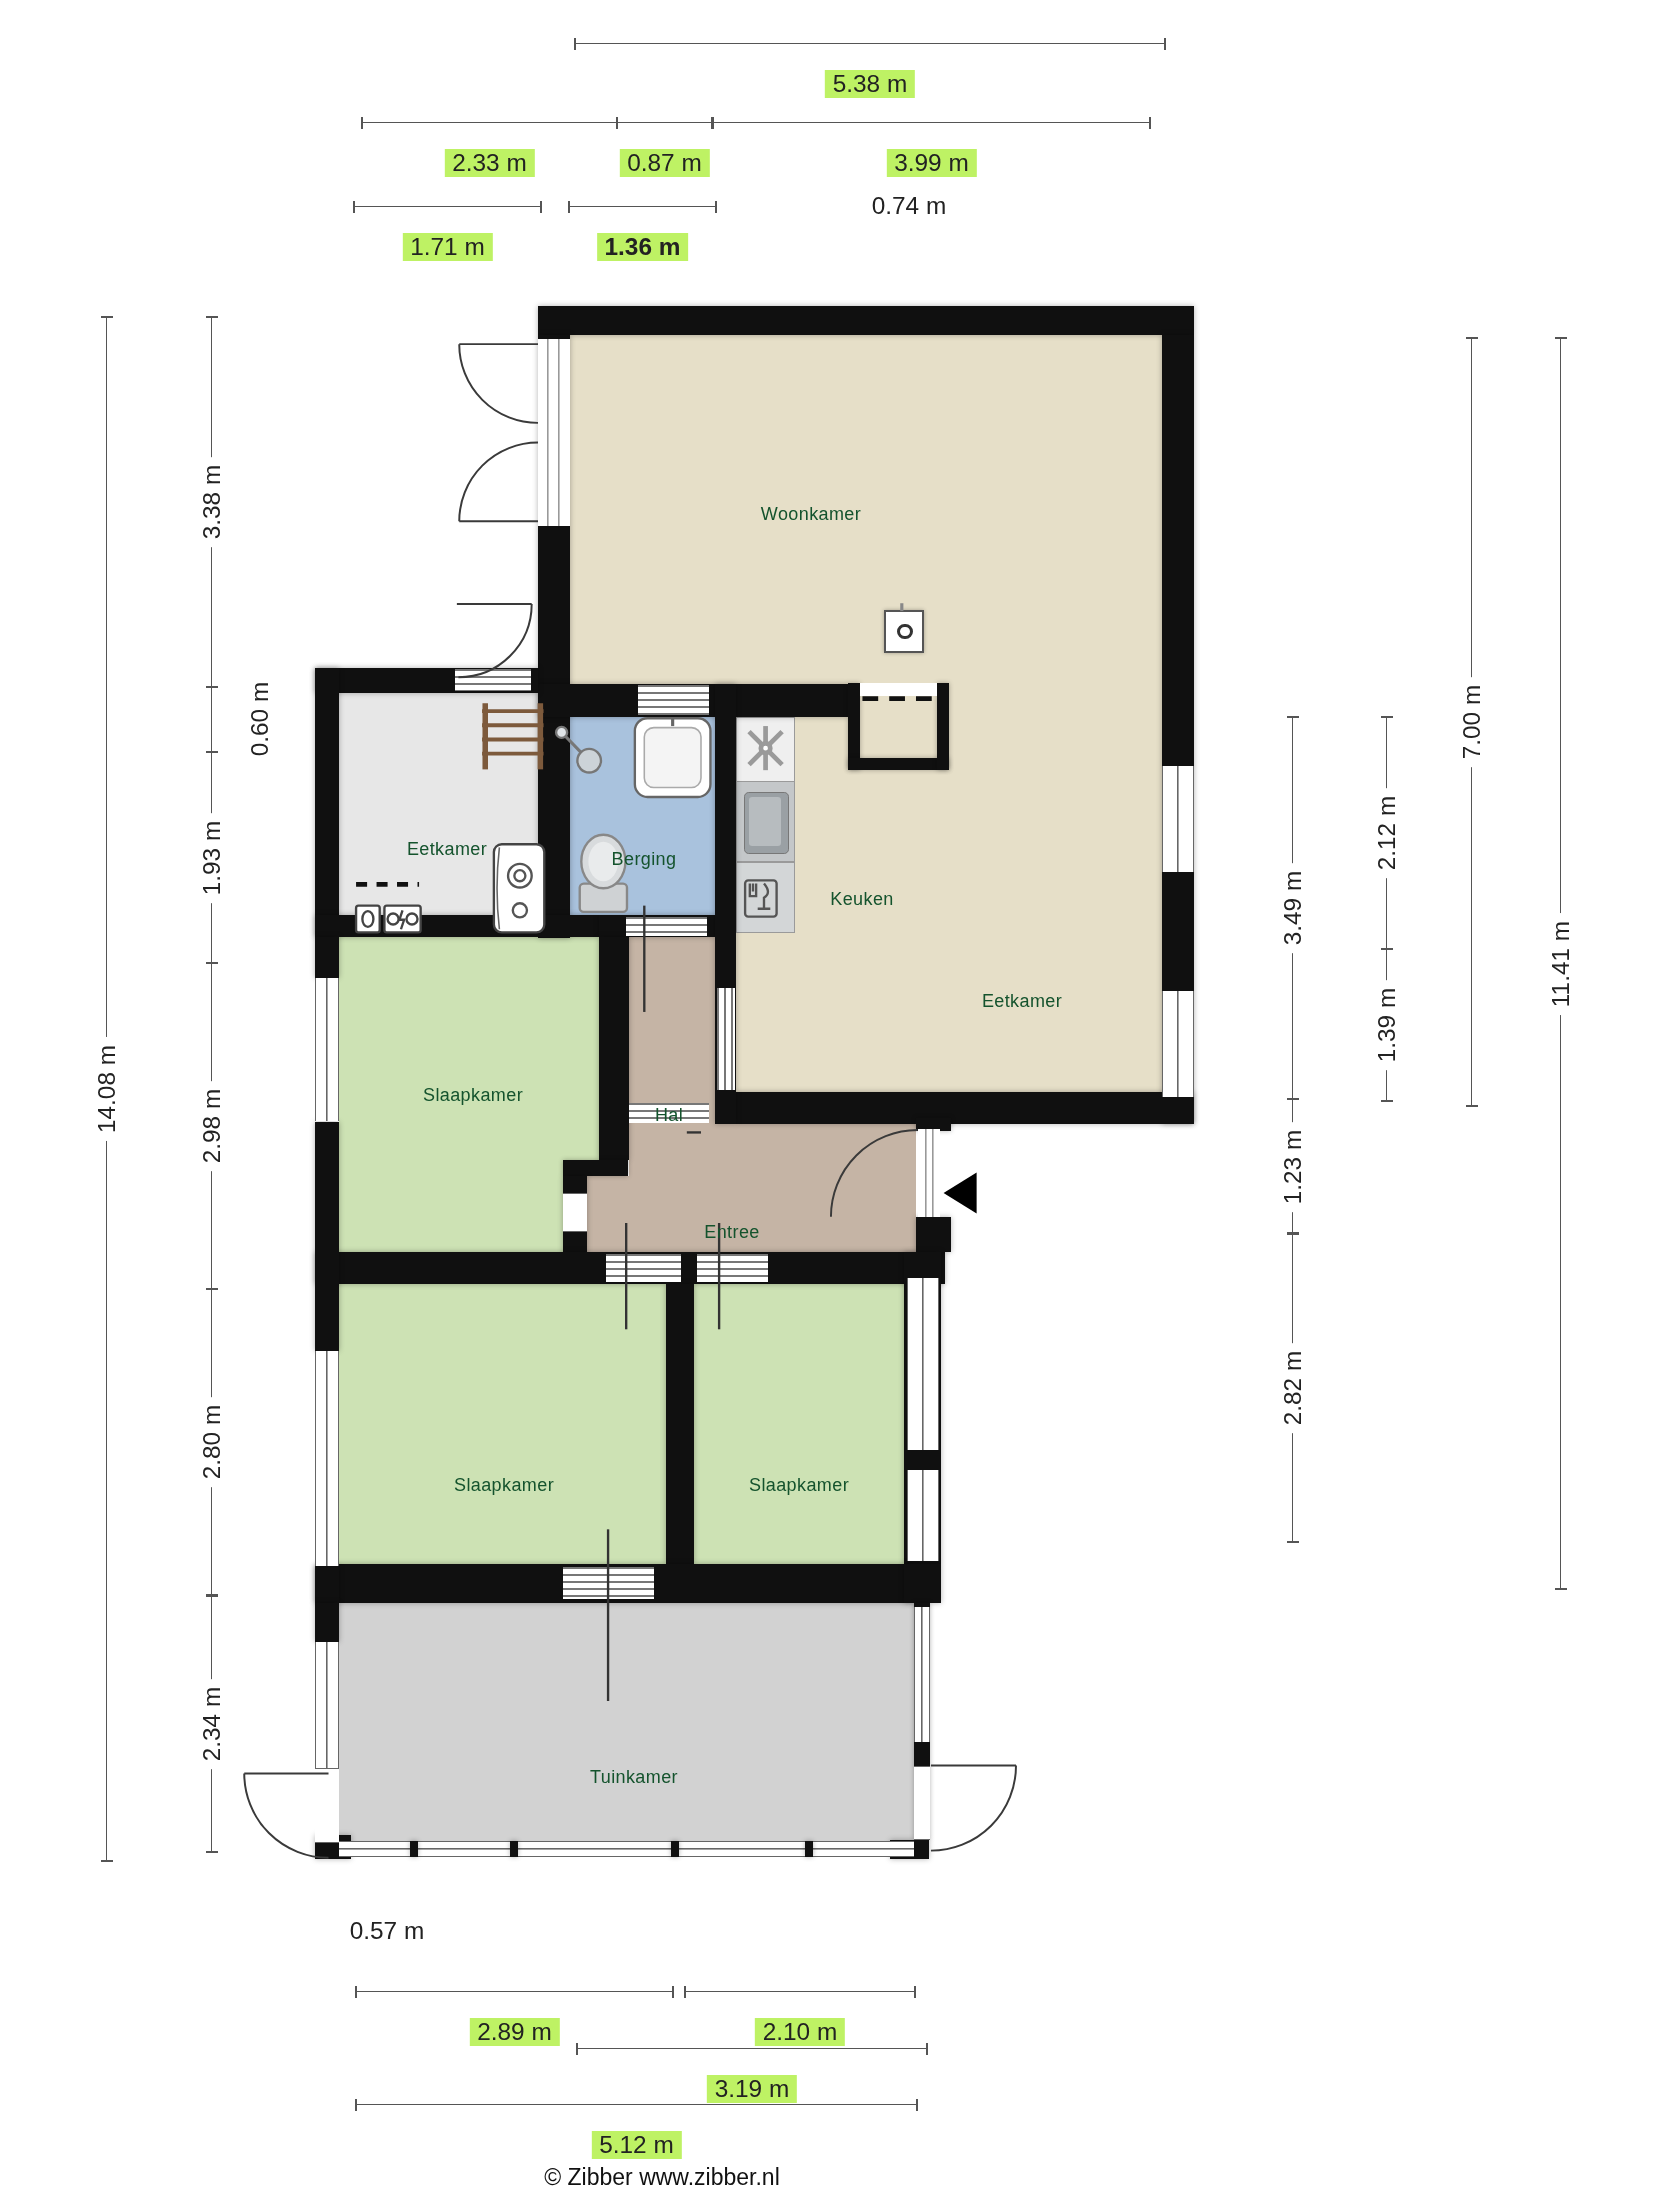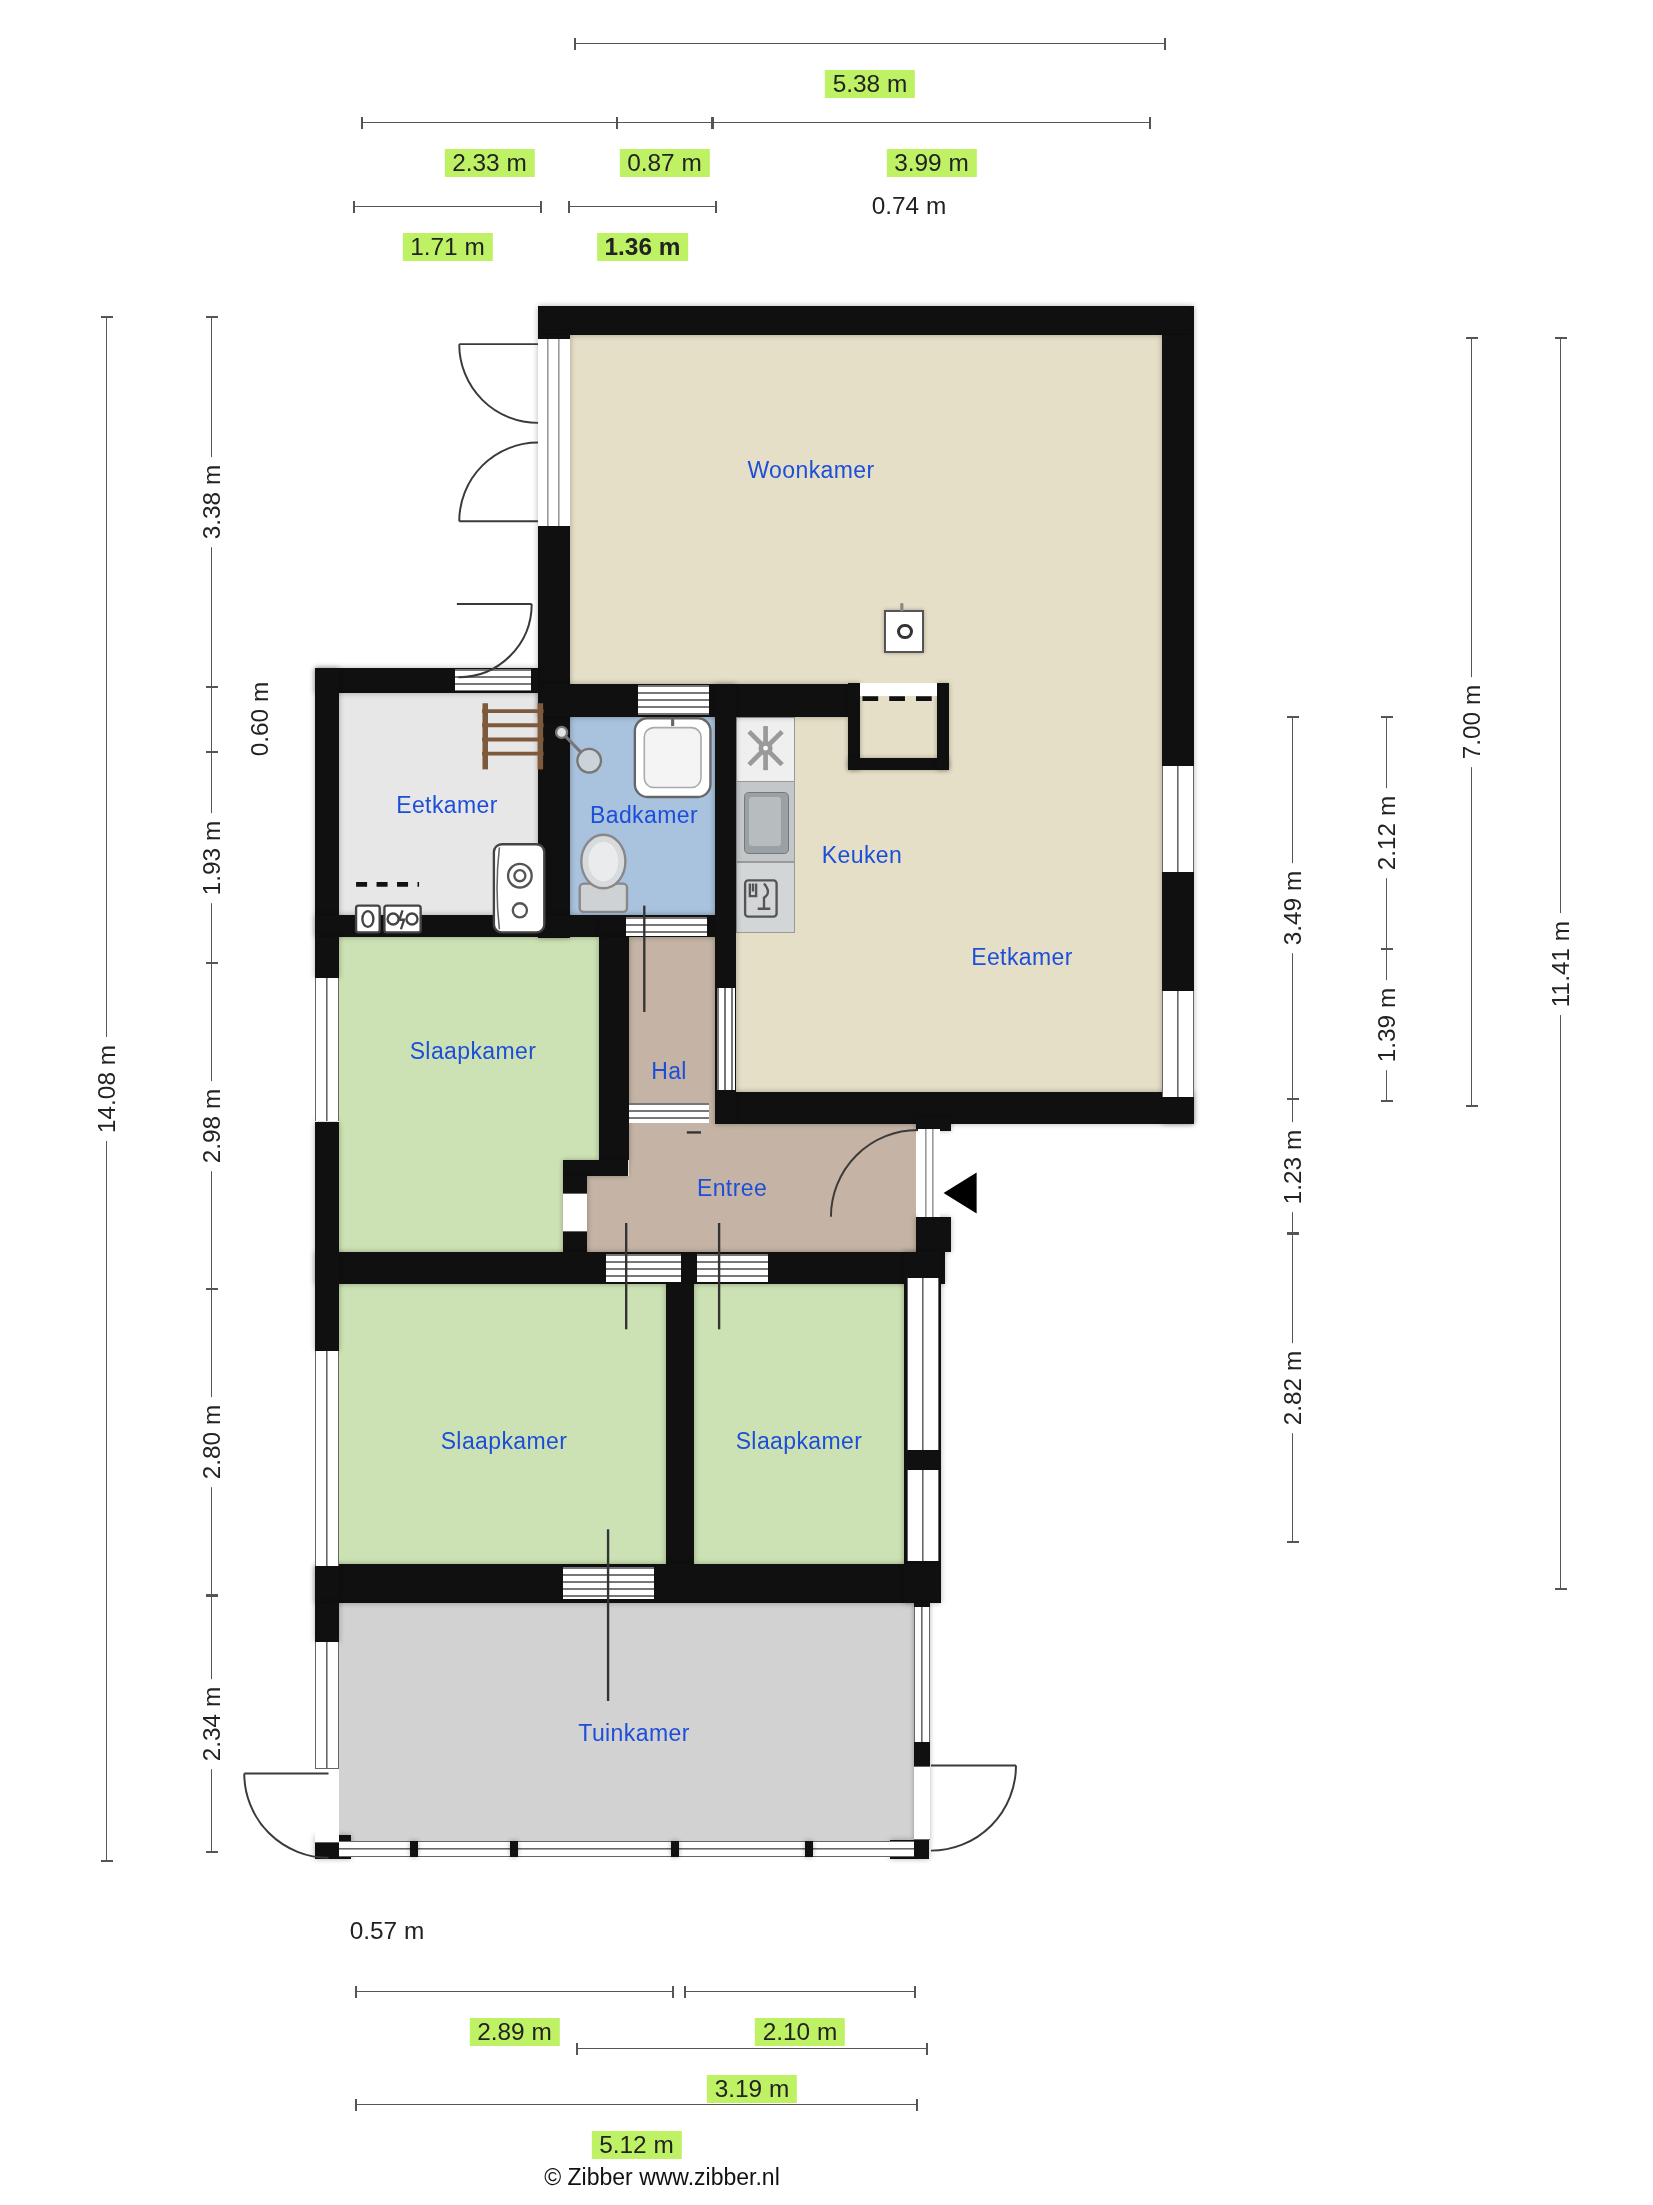--- a/index.html
+++ b/index.html
@@ -7,21 +7,21 @@
   .abs{position:absolute;}
   .floor{position:absolute;}
   .wall{position:absolute;background:#101010;box-shadow:0 0 5.5px rgba(0,0,0,.30);}
   .winh{position:absolute;background:#fff;border-top:1.6px solid #666;border-bottom:1.6px solid #666;
         background-image:linear-gradient(#666,#666);background-size:100% 1.6px;background-position:0 center;background-repeat:no-repeat;box-sizing:border-box;}
   .winv{position:absolute;background:#fff;border-left:1.6px solid #666;border-right:1.6px solid #666;
         background-image:linear-gradient(#666,#666);background-size:1.6px 100%;background-position:center 0;background-repeat:no-repeat;box-sizing:border-box;}
   .thrh{position:absolute;background:repeating-linear-gradient(to bottom,#777 0 1.6px,#fff 1.6px 7px);}
   .thrv{position:absolute;background:repeating-linear-gradient(to right,#777 0 1.6px,#fff 1.6px 7px);}
   .gap{position:absolute;background:#fff;}
-  .roomlab{position:absolute;transform:translate(-50%,-50%);font-size:23px;color:#1d4ed8;letter-spacing:0.4px;white-space:nowrap;}
+  .roomlab{position:absolute;transform:translate(-50%,-50%);font-size:18px;color:#14532d;letter-spacing:0.4px;white-space:nowrap;margin-top:44px;}
   .dim-h{position:absolute;border-top:1.6px solid #555;height:0;}
   .dim-h::before,.dim-h::after{content:"";position:absolute;top:-6.3px;width:1.6px;height:12.6px;background:#555;}
   .dim-h::before{left:-0.8px;} .dim-h::after{right:-0.8px;}
   .dim-v{position:absolute;border-left:1.6px solid #555;width:0;}
   .dim-v::before,.dim-v::after{content:"";position:absolute;left:-6.3px;width:12.6px;height:1.6px;background:#555;}
   .dim-v::before{top:-0.8px;} .dim-v::after{bottom:-0.8px;}
   .dlab{position:absolute;left:50%;top:50%;transform:translate(-50%,-50%);background:#bef264;padding:0 7.9px;
         font-size:24.4px;color:#222;white-space:nowrap;margin-top:40px;}
   .dlab-v{position:absolute;left:50%;top:50%;transform:translate(-50%,-50%) rotate(-90deg);background:#fff;padding:0 7.9px;
         font-size:24.4px;color:#222;white-space:nowrap;}
@@ -219,21 +219,21 @@
       <rect x="488" y="1150" width="46" height="34" rx="3" fill="#fff" stroke="#444" stroke-width="3"></rect>
       <circle cx="499" cy="1167" r="7" fill="none" stroke="#444" stroke-width="3"></circle>
       <circle cx="523" cy="1167" r="7" fill="none" stroke="#444" stroke-width="3"></circle>
       <path d="M511,1156 l-4,12 h6 l-4,12" fill="none" stroke="#444" stroke-width="3"></path>
     </g>
   </svg>
 
   <div class="roomlab" style="left:811px;top:470px;">Woonkamer</div>
   <div class="roomlab" style="left:862px;top:855px;">Keuken</div>
   <div class="roomlab" style="left:1022px;top:957px;">Eetkamer</div>
-  <div class="roomlab" style="left:644px;top:815px;">Badkamer</div>
+  <div class="roomlab" style="left:644px;top:815px;">Berging</div>
   <div class="roomlab" style="left:447px;top:805px;">Eetkamer</div>
   <div class="roomlab" style="left:669px;top:1071px;">Hal</div>
   <div class="roomlab" style="left:732px;top:1188px;">Entree</div>
   <div class="roomlab" style="left:473px;top:1051px;">Slaapkamer</div>
   <div class="roomlab" style="left:504px;top:1441px;">Slaapkamer</div>
   <div class="roomlab" style="left:799px;top:1441px;">Slaapkamer</div>
   <div class="roomlab" style="left:634px;top:1733px;">Tuinkamer</div>
 
   <div class="dim-h" style="left:575px;top:43px;width:590px;">
     <span class="dlab">5.38 m</span>

